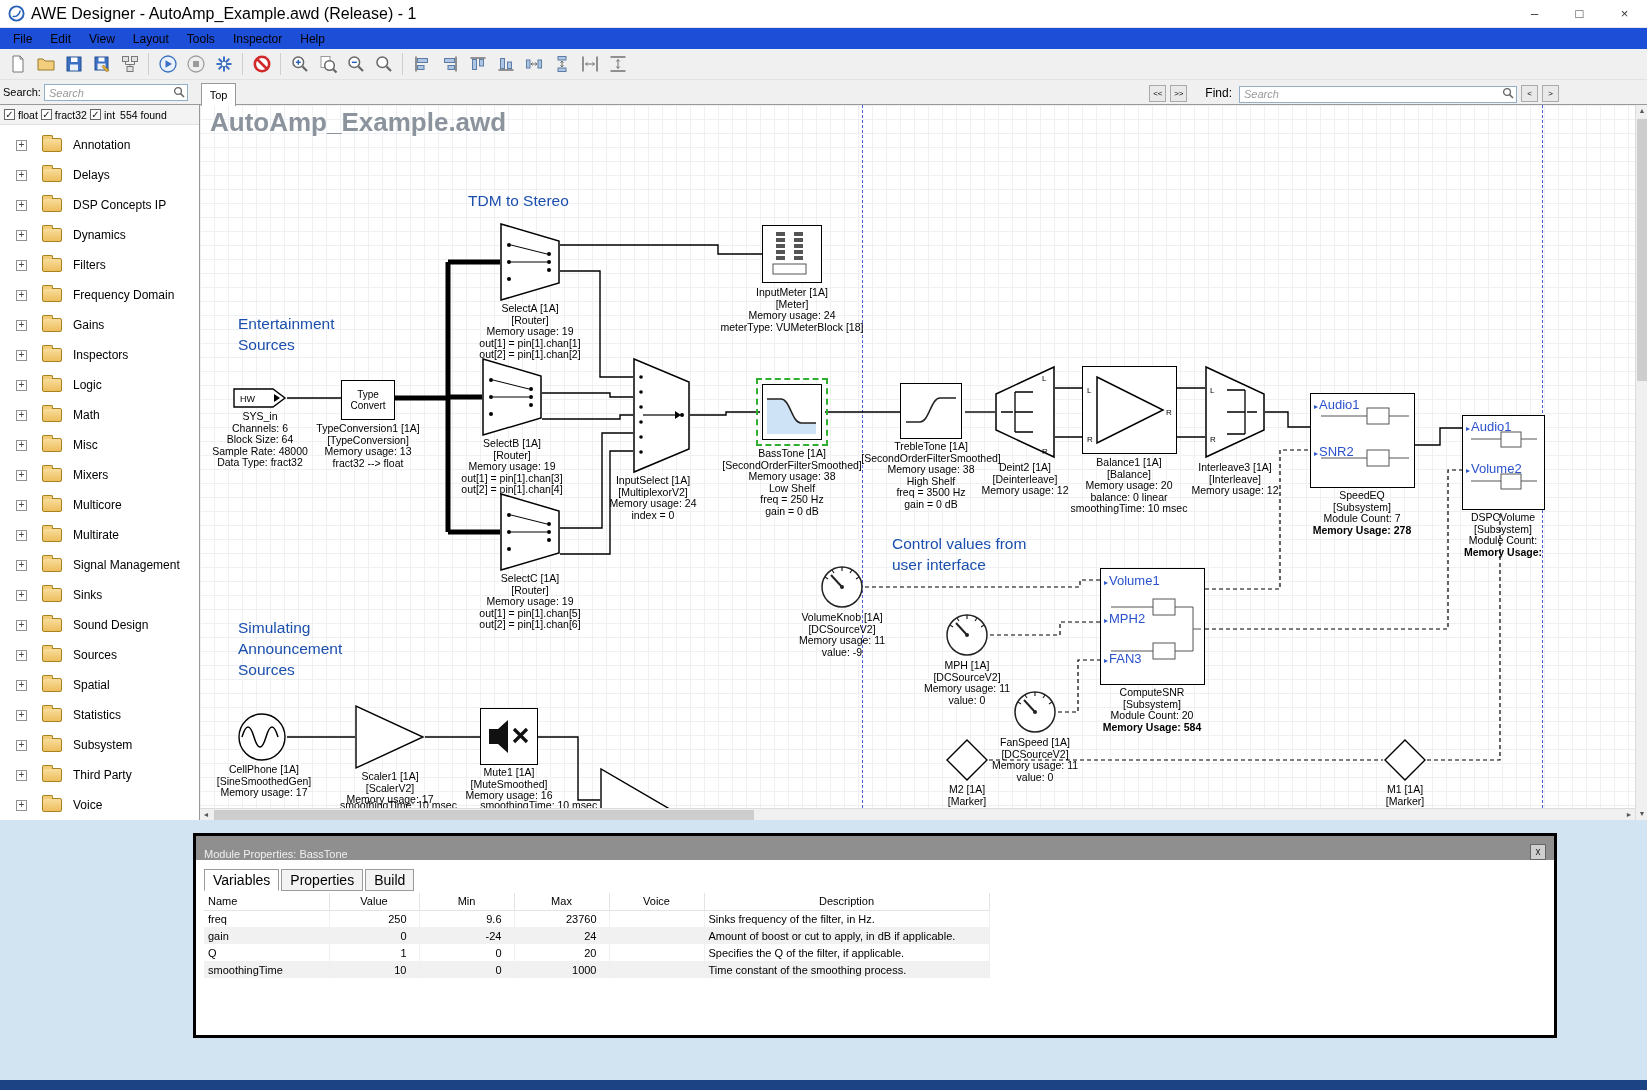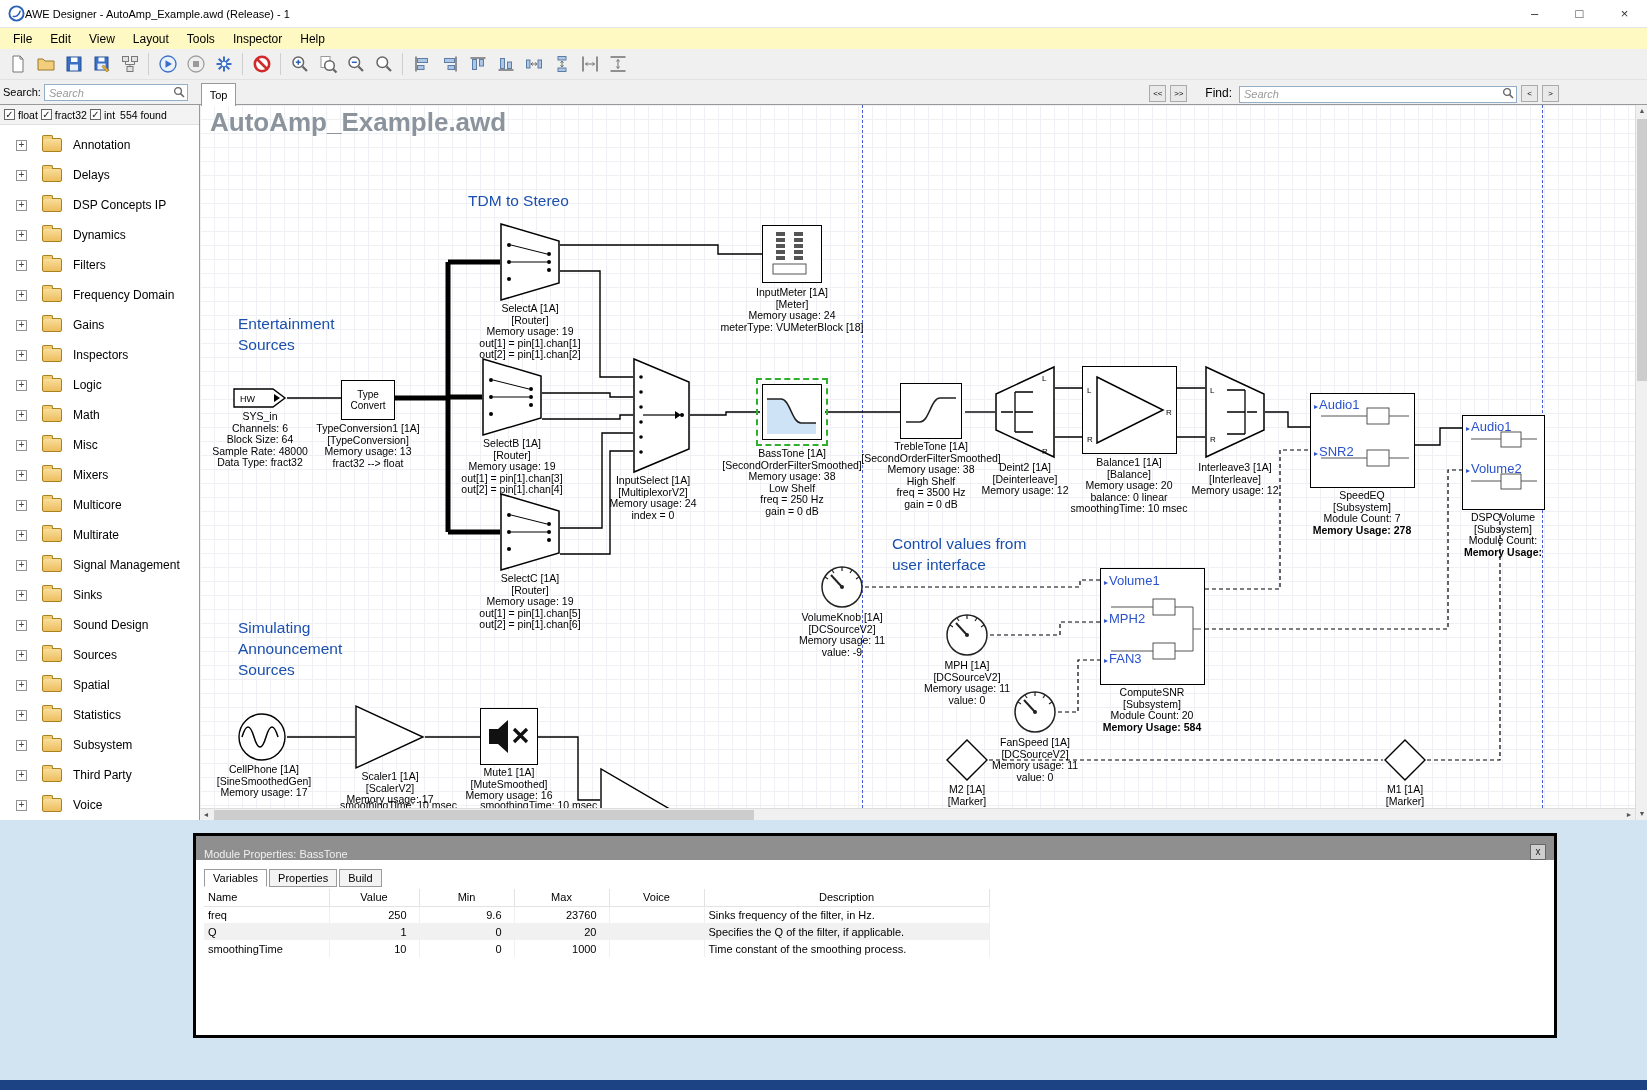--- a/index.html
+++ b/index.html
@@ -1,22 +1,22 @@
 <!DOCTYPE html>
 <html><head>
 <meta charset="utf-8">
 <style>
 *{margin:0;padding:0;box-sizing:border-box}
 html,body{width:1647px;height:1090px}
 body{position:relative;font-family:"Liberation Sans","DejaVu Sans",sans-serif;background:#d2e3f2;overflow:hidden;color:#000}
 .titlebar{position:absolute;left:0;top:0;width:100%;height:28px;background:#fff;display:flex;align-items:center;border-bottom:1px solid #e6e6e6;padding-left:8px}
-.title-text{font-size:11px;}
+.title-text{font-size:16px;margin-left:6px}
 .win-controls{margin-left:auto;display:flex}
 .win-btn{width:45px;height:27px;display:flex;align-items:center;justify-content:center;font-size:13px;color:#333;background:transparent;border:none}
-.menubar{position:absolute;left:0;top:28px;width:100%;height:21px;background:#fef9c3;display:flex;align-items:center;padding-left:4px}
+.menubar{position:absolute;left:0;top:28px;width:100%;height:21px;background:#1d4ed8;display:flex;align-items:center;padding-left:4px}
 .menu-item{font-size:12px;padding:2px 9px}
 .toolbar{position:absolute;left:0;top:49px;width:100%;height:31px;background:#f0f0f0;display:flex;align-items:center;padding-left:4px;gap:1px;border-bottom:1px solid #e2e2e2}
 .tb{width:27px;height:27px;border:none;background:transparent;display:flex;align-items:center;justify-content:center}
 .tb svg{width:20px;height:20px}
 .sep{width:1px;height:22px;background:#cfcfcf;margin:0 4px}
 .subbar{position:absolute;left:0;top:80px;width:100%;height:25px;background:#f0f0f0;border-bottom:1px solid #999;display:flex;align-items:center;padding-left:3px}
 .lbl{font-size:11px}
 .iwrap{position:relative;display:inline-block;margin-left:3px}
 .inp{border:1px solid #94aec8;background:#fff;height:17px;font-size:11px;padding:0 17px 0 4px}
 .inp::placeholder{font-style:italic;color:#999}
@@ -55,21 +55,21 @@
 .vscroll{position:absolute;left:1635px;top:105px;width:12px;height:715px;background:#f0f0f0;border-left:1px solid #dcdcdc}
 .hscroll{position:absolute;left:200px;top:808px;width:1435px;height:12px;background:#f0f0f0;border-top:1px solid #dcdcdc}
 .vthumb{position:absolute;left:1px;top:14px;width:10px;height:262px;background:#cdcdcd}
 .hthumb{position:absolute;left:14px;top:1px;width:540px;height:10px;background:#cdcdcd}
 .sarr{position:absolute;font-size:7px;color:#555;width:12px;height:12px;text-align:center;line-height:12px}
 .props{position:absolute;left:193px;top:833px;width:1364px;height:205px;background:#fff;border:3px solid #000}
 .ptitle{height:24px;background:#8f8f8f;color:#efefef;font-size:11px;display:flex;align-items:flex-end;padding:0 8px}
 .pclose{margin-left:auto;width:16px;height:16px;background:#cfcfcf;border:1px solid #666;color:#222;font-size:10px;line-height:13px;text-align:center}
 .pclose::before{content:"x"}
 .ptabs{display:flex;margin:9px 0 0 8px;gap:2px}
-.ptab{font-size:11px;padding:2px 8px;border:1px solid #9a9a9a;background:#f3f3f3;position:relative}
+.ptab{font-size:14px;padding:2px 8px;border:1px solid #9a9a9a;background:#f3f3f3;position:relative}
 .ptab.active{background:#fff;border-bottom-color:#fff;z-index:2}
 .ptable{margin:2px 0 0 8px;border-collapse:collapse;font-size:11px;table-layout:fixed;width:785px}
 .ptable th{font-weight:normal;border-right:1px solid #e3e3e3;border-bottom:1px solid #e3e3e3;height:17px;text-align:center}
 .ptable th:first-child{text-align:left;padding-left:4px}
 .ptable td{height:17px;padding:0 4px;border-right:1px solid #f0f0f0;overflow:hidden;white-space:nowrap}
 .ptable tr:nth-child(even) td{background:#f1f1f1}
 .num{text-align:right;padding-right:12px !important}
 .dim{color:#a8a8a8}
 .statusbar{position:absolute;left:0;top:1080px;width:100%;height:10px;background:#1c4384}
 </style>
@@ -756,20 +756,28 @@
     <tbody>
       <tr>
         <td>freq</td>
         <td class="num">250</td>
         <td class="num">9.6</td>
         <td class="num">23760</td>
         <td></td>
         <td>Sinks frequency of the filter, in Hz.</td>
       </tr>
       <tr>
+        <td>gain</td>
+        <td class="num">0</td>
+        <td class="num">-24</td>
+        <td class="num">24</td>
+        <td></td>
+        <td>Amount of boost or cut to apply, in dB if applicable.</td>
+      </tr>
+      <tr>
         <td>Q</td>
         <td class="num">1</td>
         <td class="num">0</td>
         <td class="num">20</td>
         <td></td>
         <td>Specifies the Q of the filter, if applicable.</td>
       </tr>
       <tr>
         <td>smoothingTime</td>
         <td class="num">10</td>

